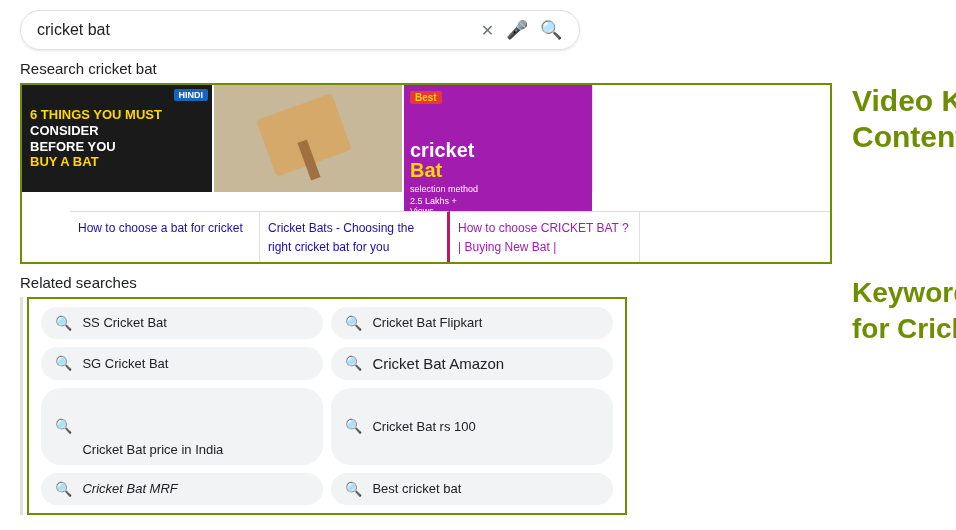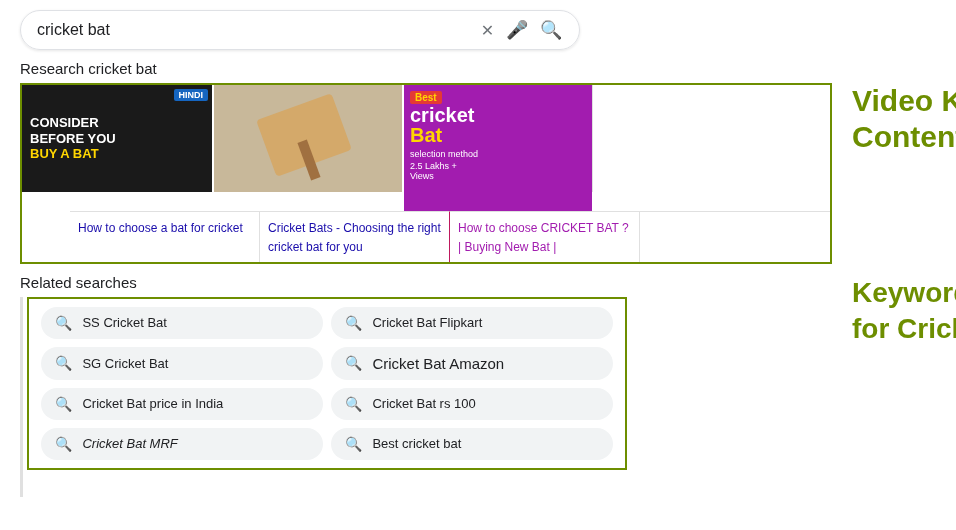--- a/index.html
+++ b/index.html
@@ -31,51 +31,52 @@
   <div style="margin-left:20px;">
 
     
     <div style="border:2px solid #6d8e00; display:inline-block;">
       
       <div style="display:flex; gap:0;">
 
         <div style="width:190px; height:107px; background:#1a1a1a; position:relative; overflow:hidden; cursor:pointer;">
           <div style="position:absolute;top:4px;right:4px;background:#1565c0;color:white;font-size:9px;font-weight:bold;padding:1px 5px;border-radius:2px;">HINDI</div>
           <div style="position:absolute;top:0;left:0;right:0;bottom:0;padding:8px;display:flex;flex-direction:column;justify-content:center;">
+            <div style="color:#ffd600;font-size:13px;font-weight:900;line-height:1.2;text-transform:uppercase;">6 THINGS YOU MUST</div>
             <div style="color:#fff;font-size:13px;font-weight:900;line-height:1.2;text-transform:uppercase;">CONSIDER</div>
             <div style="color:#fff;font-size:13px;font-weight:900;line-height:1.2;text-transform:uppercase;">BEFORE YOU</div>
             <div style="color:#ffd600;font-size:13px;font-weight:900;line-height:1.2;text-transform:uppercase;">BUY A BAT</div>
           </div>
         </div>
 
         <div style="width:190px; height:107px; background:#c8b89a; position:relative; overflow:hidden; cursor:pointer; border-left:2px solid #fff;">
 
           <div style="position:absolute;top:20px;left:50px;width:80px;height:60px;background:#d4a96a;transform:rotate(-20deg);border-radius:4px;"></div>
           <div style="position:absolute;top:55px;left:90px;width:10px;height:40px;background:#a07040;transform:rotate(-20deg);"></div>
         </div>
 
         <div style="width:190px; height:126px; background:#a21caf; position:relative; overflow:hidden; cursor:pointer; border-left:2px solid #fff;">
           <div style="position:absolute;top:6px;left:6px;background:#e53935;color:#ffd600;font-size:10px;font-weight:900;padding:1px 5px;border-radius:2px;">Best</div>
           <div style="position:absolute;top:20px;left:6px;">
-            <div style="color:#fff;font-size:20px;font-weight:900;line-height:1;">cricket</div>
+            <div style="color:#fff;font-size:20px;font-weight:900;line-height:1;margin-top:35px;">cricket</div>
             <div style="color:#ffd600;font-size:20px;font-weight:900;line-height:1;">Bat</div>
             <div style="color:#fff;font-size:9px;margin-top:4px;">selection method</div>
             <div style="color:#fff;font-size:9px;margin-top:2px;">2.5 Lakhs +<br>Views</div>
           </div>
         </div>
 
         <div style="width:190px; height:107px; background:#fff; border-left:1px solid #e0e0e0;"></div>
       </div>
 
       
       <div style="display:flex;padding-left:48px;">
         <div style="width:190px; padding:6px 8px; border-top:1px solid #e0e0e0; border-right:1px solid #e0e0e0;">
           <a style="color:#1a0dab;font-size:12px;text-decoration:none;cursor:pointer;line-height:1.4;">How to choose a bat for cricket</a>
         </div>
-        <div style="width:190px; padding:6px 8px; border-top:1px solid #e0e0e0; border-right:1px solid #be185d;">
+        <div style="width:190px; padding:6px 8px; border-top:1px solid #e0e0e0; border-right:3px solid #be185d;">
           <a style="color:#1a0dab;font-size:12px;text-decoration:none;cursor:pointer;line-height:1.4;">Cricket Bats - Choosing the right cricket bat for you</a>
         </div>
         <div style="width:190px; padding:6px 8px; border-top:1px solid #e0e0e0; border-right:1px solid #e0e0e0;">
           <a style="color:#a21caf;font-size:12px;text-decoration:none;cursor:pointer;line-height:1.4;">How to choose CRICKET BAT ? | Buying New Bat |</a>
         </div>
         <div style="width:190px; border-top:1px solid #e0e0e0;"></div>
       </div>
     </div>
 
     
@@ -100,21 +101,21 @@
             <span style="color:#70757a;font-size:14px;">🔍</span>
             <span style="font-size:13px;color:#202124;">SG Cricket Bat</span>
           </div>
           <div style="display:flex;align-items:center;background:#f1f3f4;border-radius:20px;padding:8px 14px;cursor:pointer;gap:10px;">
             <span style="color:#70757a;font-size:14px;">🔍</span>
             <span style="font-size:15px;color:#202124;">Cricket Bat Amazon</span>
           </div>
 
           <div style="display:flex;align-items:center;background:#f1f3f4;border-radius:20px;padding:8px 14px;cursor:pointer;gap:10px;">
             <span style="color:#70757a;font-size:14px;">🔍</span>
-            <span style="font-size:13px;color:#202124;">Cricket Bat price in India</span>
+            <span style="font-size:13px;color:#202124;margin-top:46px;">Cricket Bat price in India</span>
           </div>
           <div style="display:flex;align-items:center;background:#f1f3f4;border-radius:20px;padding:8px 14px;cursor:pointer;gap:10px;">
             <span style="color:#70757a;font-size:14px;">🔍</span>
             <span style="font-size:13px;color:#202124;">Cricket Bat rs 100</span>
           </div>
 
           <div style="display:flex;align-items:center;background:#f1f3f4;border-radius:20px;padding:8px 14px;cursor:pointer;gap:10px;">
             <span style="color:#70757a;font-size:14px;">🔍</span>
             <span style="font-size:13px;color:#202124;font-style:italic;">Cricket Bat MRF</span>
           </div>

